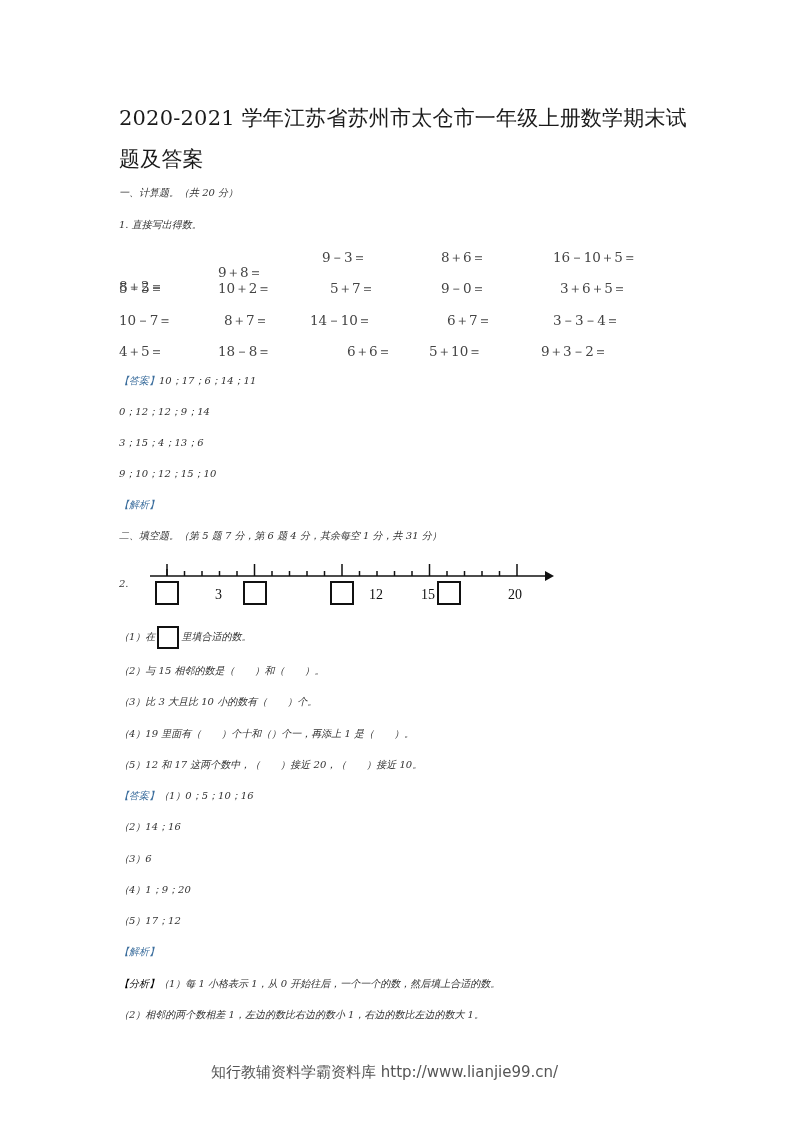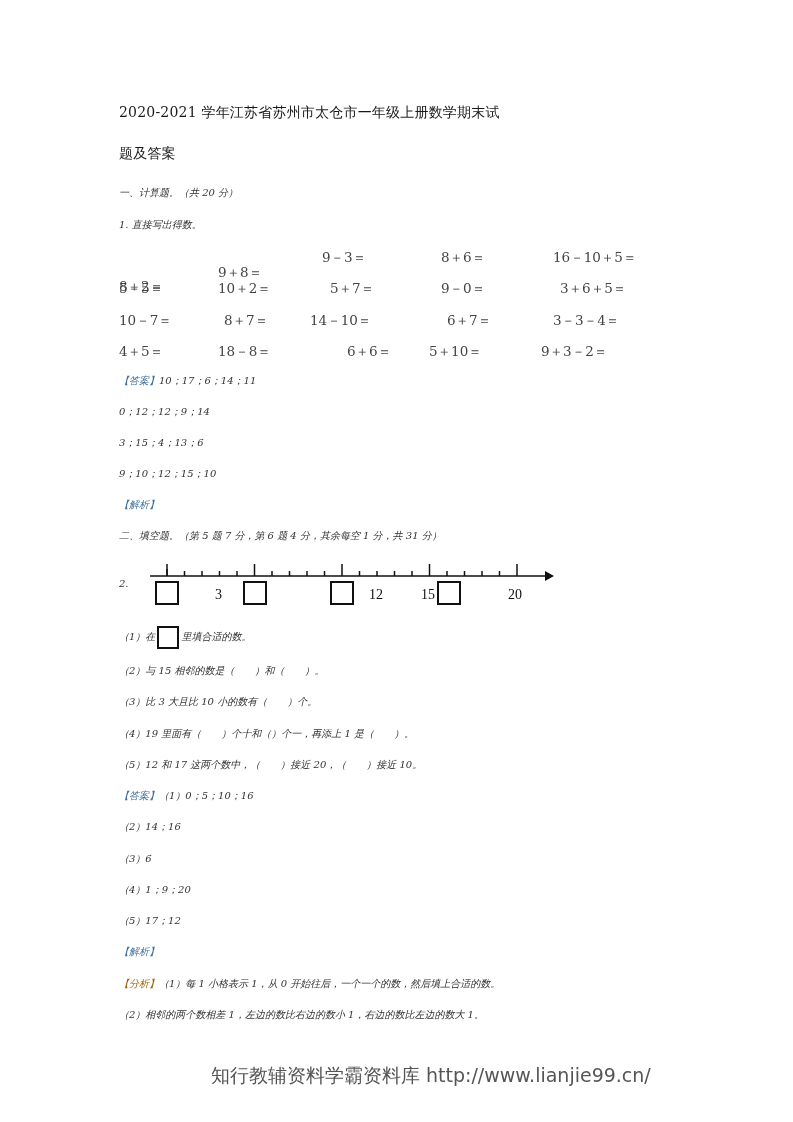--- a/index.html
+++ b/index.html
@@ -1,23 +1,23 @@
 <!DOCTYPE html>
 <html><head>
 <meta charset="utf-8">
 <style>
   html, body { margin: 0; padding: 0; background: #ffffff; }
   body { width: 793px; height: 1122px; position: relative; overflow: hidden;
          font-family: "DejaVu Serif", "Liberation Serif", serif; color: #222; }
   .abs { position: absolute; white-space: nowrap; }
-  .title { font-size: 14px; color: #1a1a1a; letter-spacing: 0.2px; }
+  .title { font-size: 21px; color: #1a1a1a; letter-spacing: 0.2px; }
   .t { font-size: 10px; color: #333; font-style: italic; }
   .tag { color: #3d6f9e; }
   .math { font-size: 13.5px; color: #444; }
-  .footer { font-family: "DejaVu Sans", "Liberation Sans", sans-serif; font-size: 19px; color: #555; }
+  .footer { font-family: "DejaVu Sans", "Liberation Sans", sans-serif; font-size: 15px; color: #555; }
   .box-inline { display: inline-block; width: 22px; height: 23px; border: 2px solid #111;
                 vertical-align: middle; margin: 0 2px; box-sizing: border-box; }
   svg text { font-family: "Liberation Serif", "DejaVu Serif", serif; }
 </style>
 </head>
 <body>
 
 <div class="abs title" style="left:119px; top:104px;">2020-2021 学年江苏省苏州市太仓市一年级上册数学期末试</div>
 <div class="abs title" style="left:119px; top:145px;">题及答案</div>
 
@@ -115,17 +115,17 @@
 <div class="abs t" style="left:119px; top:789px;">
   <span class="tag">【答案】</span><span>（1）0；5；10；16</span>
 </div>
 <div class="abs t" style="left:119px; top:820px;">（2）14；16</div>
 <div class="abs t" style="left:119px; top:852px;">（3）6</div>
 <div class="abs t" style="left:119px; top:883px;">（4）1；9；20</div>
 <div class="abs t" style="left:119px; top:914px;">（5）17；12</div>
 <div class="abs t tag" style="left:119px; top:945px;">【解析】</div>
 
 <div class="abs t" style="left:119px; top:977px;">
-  <span style="color:#a16207;">【分析】</span><span>（1）每 1 小格表示 1，从 0 开始往后，一个一个的数，然后填上合适的数。</span>
+  <span style="color:#000000;">【分析】</span><span>（1）每 1 小格表示 1，从 0 开始往后，一个一个的数，然后填上合适的数。</span>
 </div>
 <div class="abs t" style="left:119px; top:1008px;">（2）相邻的两个数相差 1，左边的数比右边的数小 1，右边的数比左边的数大 1。</div>
 
 <div class="abs footer" style="left:211px; top:1063px;">知行教辅资料学霸资料库 http://www.lianjie99.cn/</div>
 
 </body></html>

